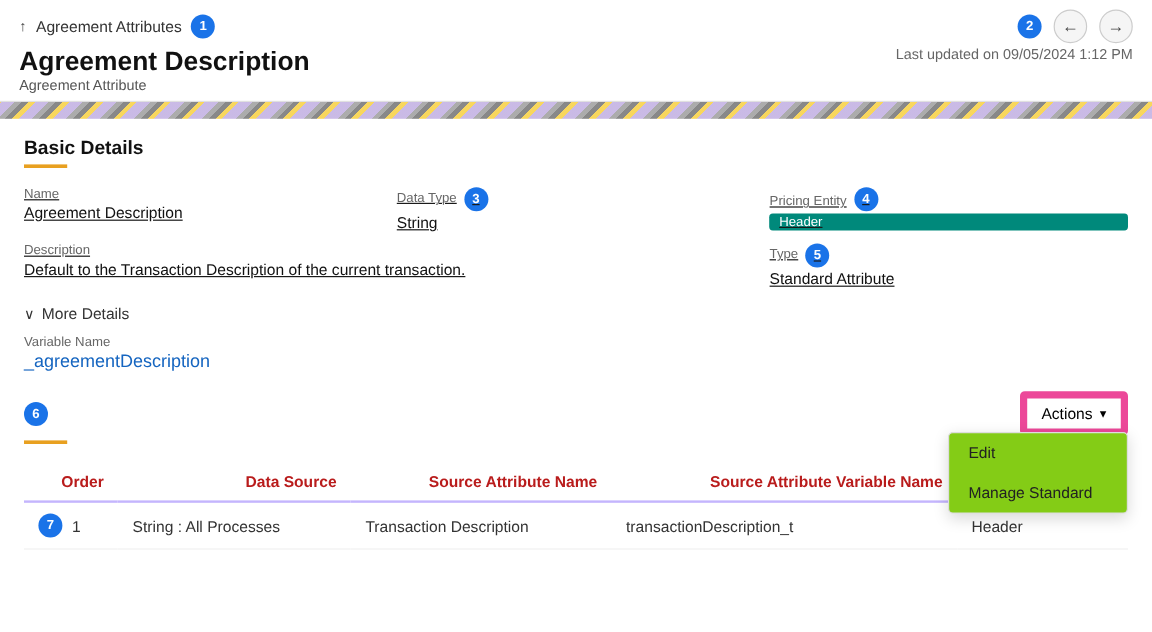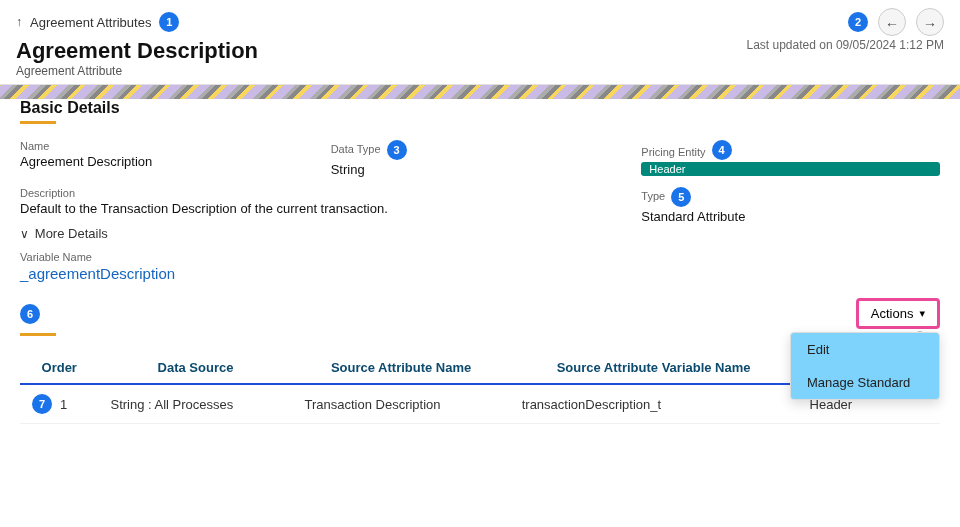--- a/index.html
+++ b/index.html
@@ -93,21 +93,21 @@
         #b39ddb 0px, #b39ddb 8px,
         #f5c518 8px, #f5c518 12px,
         #555 12px, #555 16px,
         #888 16px, #888 20px
       );
       opacity: 0.7;
     }
 
     
     .main {
-      padding: 0 20px;
+      padding: 16px 20px;
     }
 
     .section-title {
       font-size: 16px;
       font-weight: 700;
       color: #111;
       margin-bottom: 4px;
     }
     .section-underline {
       width: 36px;
@@ -119,20 +119,21 @@
     
     .basic-details-grid {
       display: grid;
       grid-template-columns: 1fr 1fr 1fr;
       gap: 12px;
       margin-bottom: 10px;
     }
     .field-col {
       display: flex;
       flex-direction: column;
+      text-decoration: underline;
     }
     .field-label {
       font-size: 11px;
       color: #666;
       margin-bottom: 2px;
     }
     .field-value {
       font-size: 13px;
       color: #111;
       font-weight: 400;
@@ -184,35 +185,35 @@
 
     
     .actions-container {
       position: relative;
     }
     .actions-btn {
       display: flex;
       align-items: center;
       gap: 6px;
       background: #fff;
-      border: 3px solid #ec4899;
+      border: 6px solid #ec4899;
       border-radius: 4px;
       padding: 5px 12px;
       font-size: 13px;
       cursor: pointer;
       font-weight: 500;
     }
     .actions-btn .chevron {
       font-size: 11px;
     }
     .dropdown-menu {
       position: absolute;
       right: 0;
       top: 34px;
-      background: #7dd3fc;
+      background: #84cc16;
       border: 1px solid #ddd;
       border-radius: 4px;
       box-shadow: 0 4px 12px rgba(0,0,0,0.15);
       min-width: 150px;
       z-index: 100;
     }
     .dropdown-item {
       padding: 9px 16px;
       font-size: 13px;
       color: #222;
@@ -221,25 +222,25 @@
     }
 
     
     .mapping-table {
       width: 100%;
       border-collapse: collapse;
       margin-top: 12px;
       font-size: 13px;
     }
     .mapping-table th {
-      text-align: center;
+      text-align: right;
       padding: 8px 12px;
       font-weight: 700;
-      color: #0c4a6e;
-      border-bottom: 2px solid #1d4ed8;
+      color: #b91c1c;
+      border-bottom: 2px solid #c4b5fd;
       background: #fff;
     }
     .mapping-table td {
       padding: 9px 12px;
       border-bottom: 1px solid #f0f0f0;
       color: #333;
     }
     .mapping-table tr:nth-child(even) td {
       background: #fafafa;
     }
@@ -316,21 +317,21 @@
 
       <div class="field-col">
         <div style="display:flex; align-items:flex-end; gap:6px; margin-bottom:2px;">
           <span class="field-label">Pricing Entity</span>
           <span class="badge-circle">4</span>
         </div>
         <span class="field-badge">Header</span>
       </div>
     </div>
 
-    <div style="display:grid; grid-template-columns:1fr 1fr 1fr; gap:12px; margin-bottom:2px;">
+    <div style="display:grid; grid-template-columns:1fr 1fr 1fr; gap:12px; margin-bottom:14px;">
       <div class="field-col" style="grid-column: 1/3;">
         <span class="field-label">Description</span>
         <span class="field-value">Default to the Transaction Description of the current transaction.</span>
       </div>
       <div class="field-col">
         <div style="display:flex; align-items:center; gap:6px; margin-bottom:2px;">
           <span class="field-label">Type</span>
           <span class="badge-circle">5</span>
         </div>
         <span class="field-value">Standard Attribute</span>

